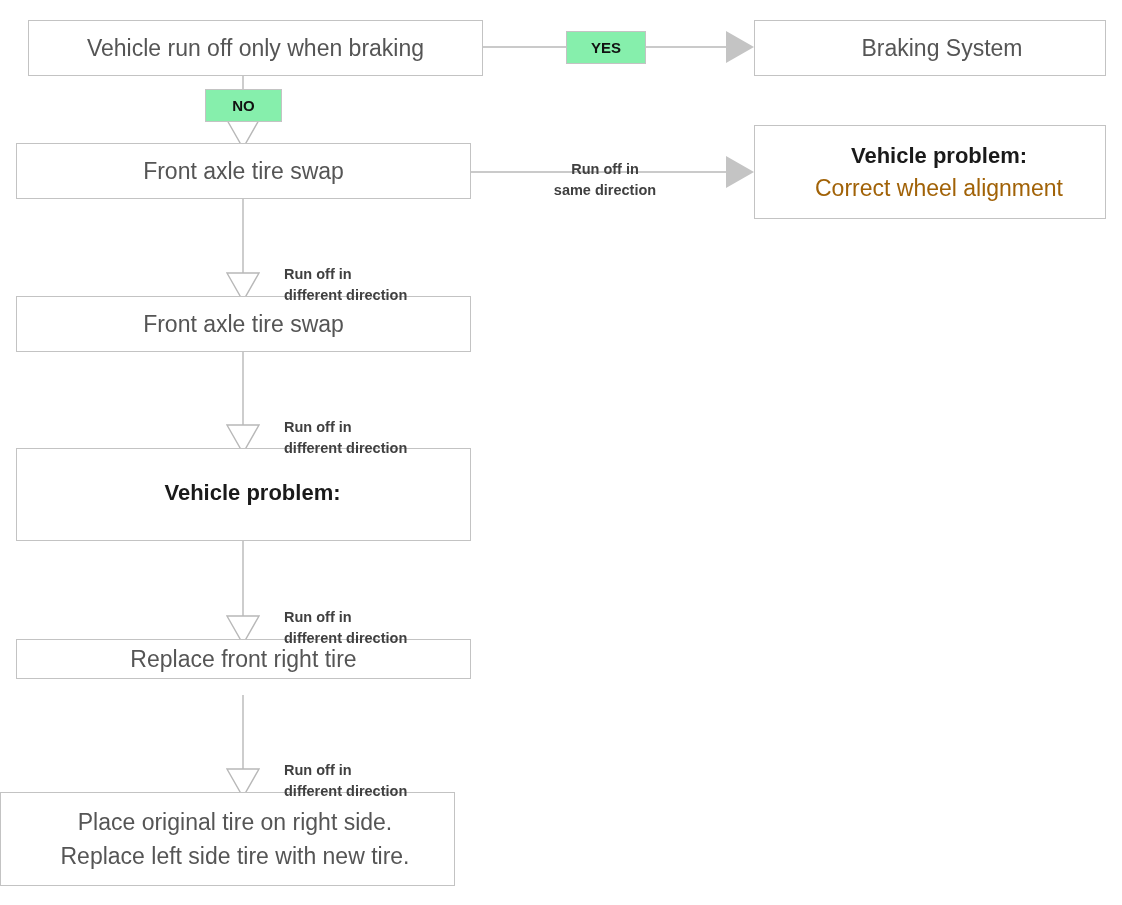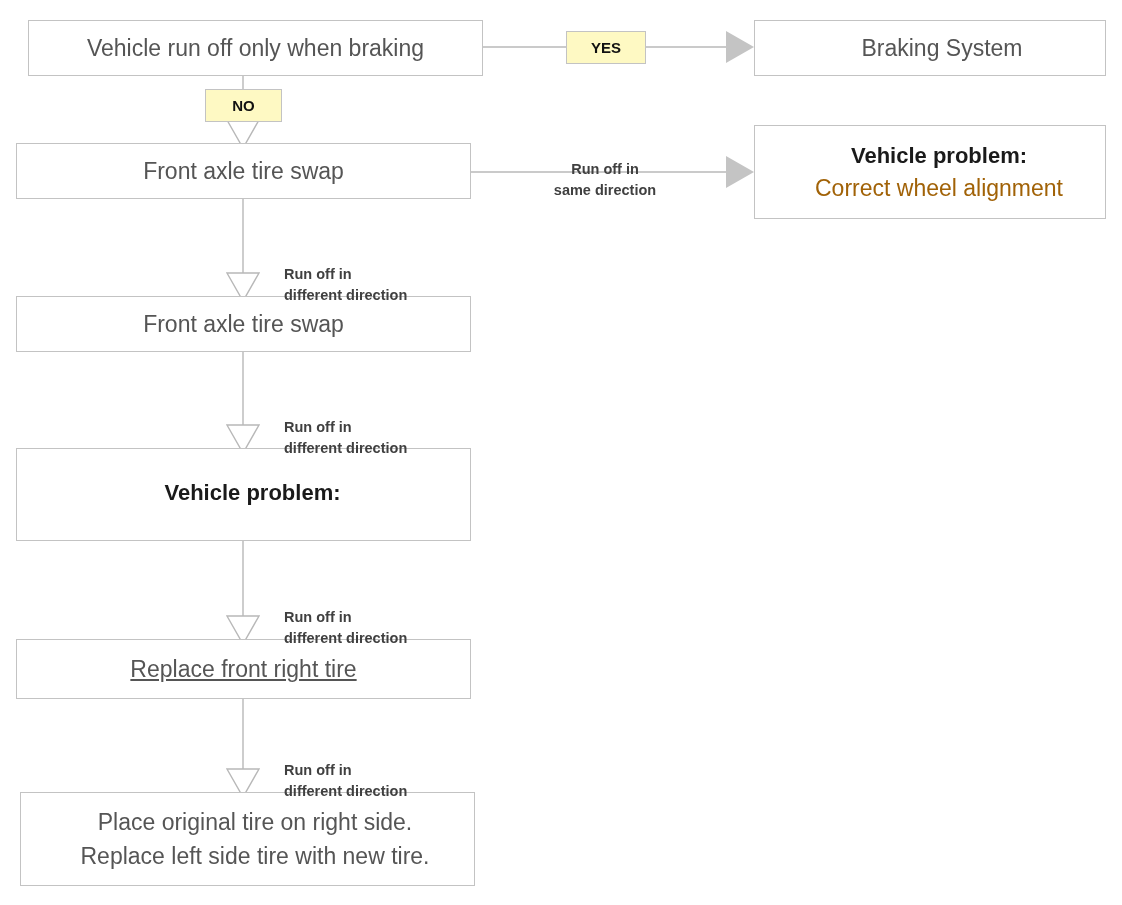--- a/index.html
+++ b/index.html
@@ -68,21 +68,21 @@
     color: #555555;
     font-size: 23px;
     font-weight: 300;
   }
   .node.plaindual .line1 { margin-bottom: 4px; }
 
   .tag {
     position: absolute;
     box-sizing: border-box;
     border: 1px solid #c3c3c3;
-    background: #fef9c3;
+    background: #86efac;
     display: flex;
     align-items: center;
     justify-content: center;
     font-size: 15px;
     font-weight: 700;
     color: #111111;
     z-index: 5;
   }
   .edge-label {
     position: absolute;
@@ -147,25 +147,25 @@
   </div>
 
   <div class="node single" style="left:16px; top:296px; width:455px; height:56px;">
     <span class="line1">Front axle tire swap</span>
   </div>
 
   <div class="node dual" style="left:16px; top:448px; width:455px; height:93px;">
     <span class="line1">Vehicle problem:</span>
   </div>
 
-  <div class="node single" style="left:16px; top:639px; width:455px; height:60px;text-decoration:underline;">
+  <div class="node single" style="left:16px; top:639px; width:455px; height:40px;">
     <span class="line1">Replace front right tire</span>
   </div>
 
-  <div class="node plaindual" style="left:20px; top:792px; width:455px; height:94px;padding-left:15px;">
+  <div class="node plaindual" style="left:0; top:792px; width:455px; height:94px;padding-left:15px;">
     <span class="line1">Place original tire on right side.</span>
     <span class="line2">Replace left side tire with new tire.</span>
   </div>
 
   <div class="tag" style="left:566px; top:31px; width:80px; height:33px;">
     <span>YES</span>
   </div>
 
   <div class="tag" style="left:205px; top:89px; width:77px; height:33px;">
     <span>NO</span>

